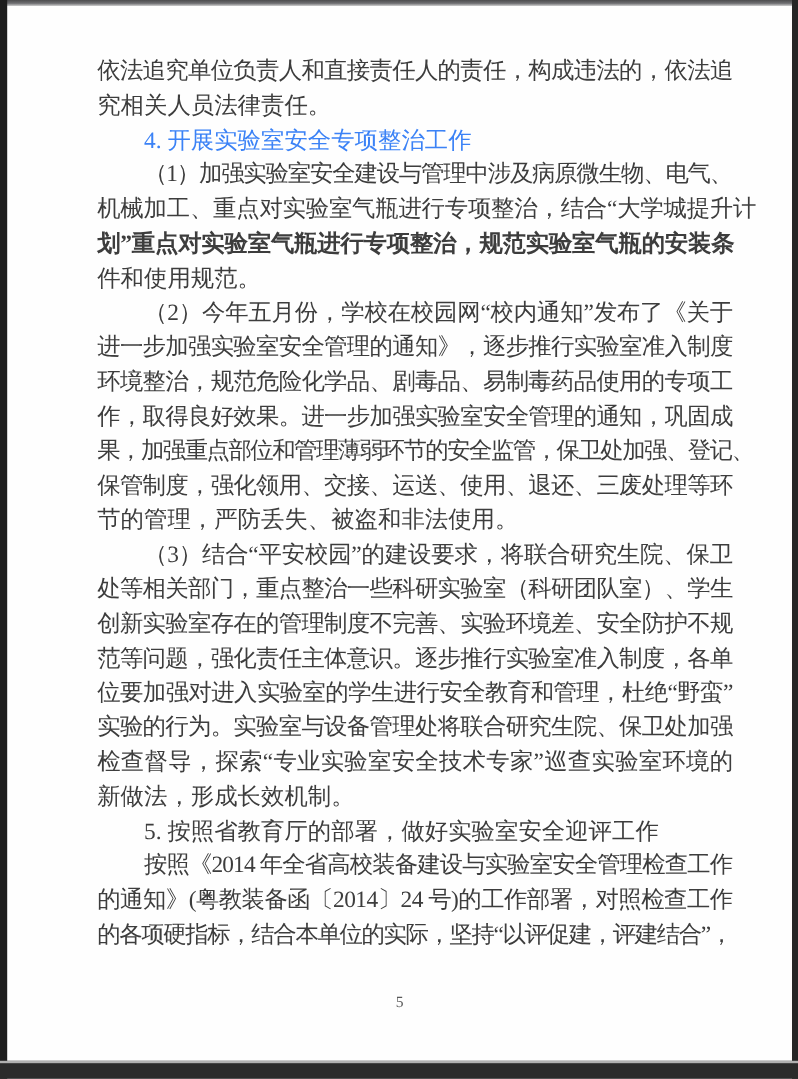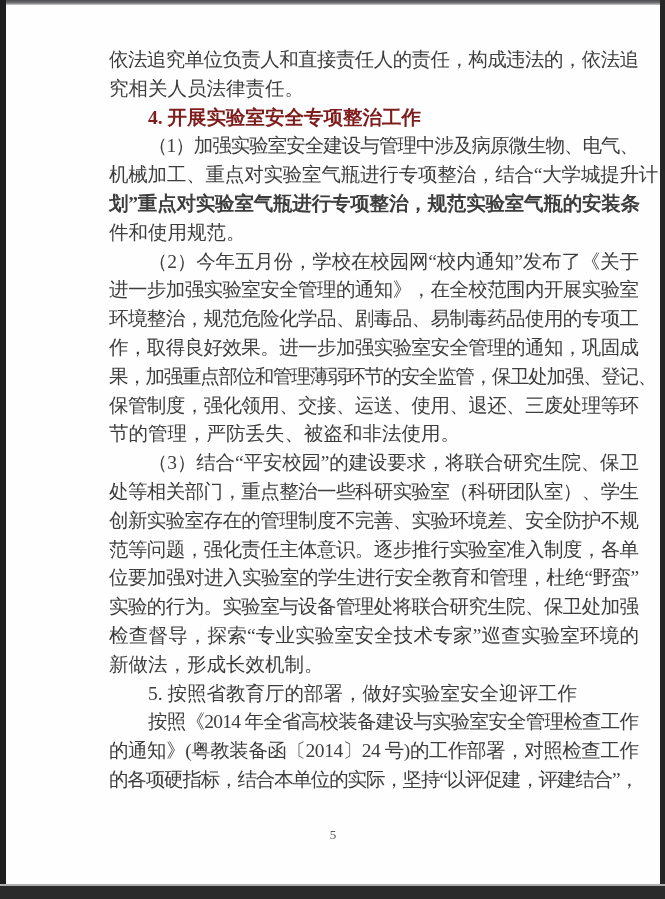--- a/index.html
+++ b/index.html
@@ -14,48 +14,48 @@
     background:#fefefe;
   }
   .edge{position:absolute;z-index:5;}
   .edge-top{left:0;top:0;width:100%;height:5px;
     background:linear-gradient(to bottom,#4c4c4e 0%,#6f6f72 55%,#cfcfcf 100%);}
   .edge-left{left:0;top:0;width:6px;height:100%;background:#1d1d1d;}
   .edge-right{right:0;top:0;width:5px;height:100%;background:#262626;}
   .edge-bottom{left:0;bottom:0;width:100%;height:13px;background:#2b2b2b;
     border-top:2px solid #b0b0b0;}
   .text-block{
-    position:absolute;left:75px;top:43px;width:530px;margin-left:28px;
+    position:absolute;left:75px;top:43px;width:530px;
   }
   .line{
     height:28.8px;line-height:28.8px;font-size:19.5px;color:#3d3d3d;
     white-space:nowrap;
   }
-  .line.bold{font-weight:bold;color:#7f1d1d;}
+  .line.bold{font-weight:normal;color:#3b82f6;}
   .line.indent{padding-left:39px;}
   .page-number{
     position:absolute;left:0;right:0;top:824px;text-align:center;
     font-size:13px;color:#595959;
   }
 </style>
 </head>
 <body>
 
 <div class="scan">
   <div class="page">
     <div class="text-block">
         <div class="line"><span style="letter-spacing: -0.59px;">依法追究单位负责人和直接责任人的责任，构成违法的，依法追</span></div>
         <div class="line"><span>究相关人员法律责任。</span></div>
         <div class="line indent bold"><span>4. 开展实验室安全专项整治工作</span></div>
         <div class="line indent"><span style="letter-spacing: -0.99px;">（1）加强实验室安全建设与管理中涉及病原微生物、电气、</span></div>
         <div class="line"><span style="letter-spacing: -0.19px;">机械加工、重点对实验室气瓶进行专项整治，结合“大学城提升计</span></div>
         <div class="line"><span style="letter-spacing: -0.19px; font-weight: bold;">划”重点对实验室气瓶进行专项整治，规范实验室气瓶的安装条</span></div>
         <div class="line"><span>件和使用规范。</span></div>
         <div class="line indent"><span style="letter-spacing: -0.16px;">（2）今年五月份，学校在校园网“校内通知”发布了《关于</span></div>
-        <div class="line"><span style="letter-spacing: -0.59px;">进一步加强实验室安全管理的通知》，在全校范围内开展实验室</span></div>
+        <div class="line"><span style="letter-spacing: -0.59px;">进一步加强实验室安全管理的通知》，逐步推行实验室准入制度</span></div>
         <div class="line"><span style="letter-spacing: -0.59px;">环境整治，规范危险化学品、剧毒品、易制毒药品使用的专项工</span></div>
         <div class="line"><span style="letter-spacing: -0.59px;">作，取得良好效果。进一步加强实验室安全管理的通知，巩固成</span></div>
         <div class="line"><span style="letter-spacing: -1.27px;">果，加强重点部位和管理薄弱环节的安全监管，保卫处加强、登记、</span></div>
         <div class="line"><span style="letter-spacing: -0.59px;">保管制度，强化领用、交接、运送、使用、退还、三废处理等环</span></div>
         <div class="line"><span>节的管理，严防丢失、被盗和非法使用。</span></div>
         <div class="line indent"><span style="letter-spacing: -0.16px;">（3）结合“平安校园”的建设要求，将联合研究生院、保卫</span></div>
         <div class="line"><span style="letter-spacing: -0.59px;">处等相关部门，重点整治一些科研实验室（科研团队室）、学生</span></div>
         <div class="line"><span style="letter-spacing: -0.59px;">创新实验室存在的管理制度不完善、实验环境差、安全防护不规</span></div>
         <div class="line"><span style="letter-spacing: -0.59px;">范等问题，强化责任主体意识。逐步推行实验室准入制度，各单</span></div>
         <div class="line"><span style="letter-spacing: -0.49px;">位要加强对进入实验室的学生进行安全教育和管理，杜绝“野蛮”</span></div>

